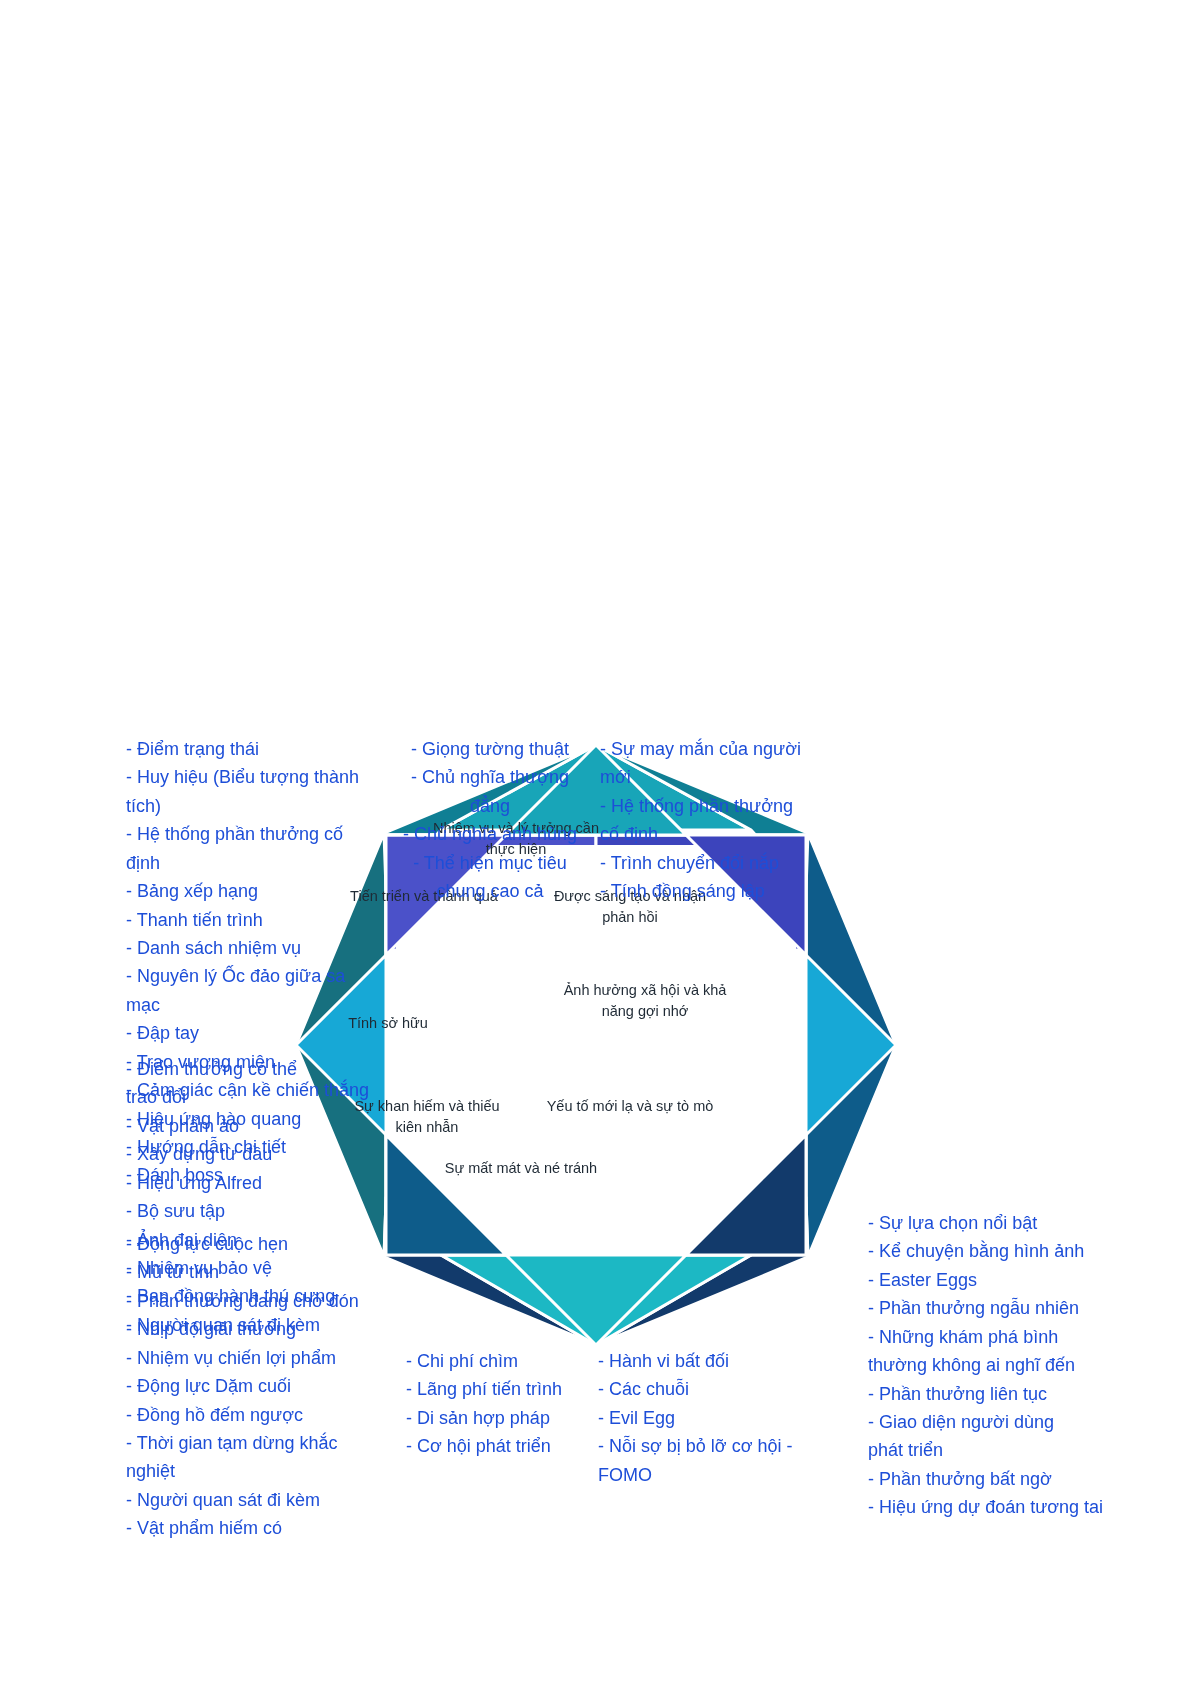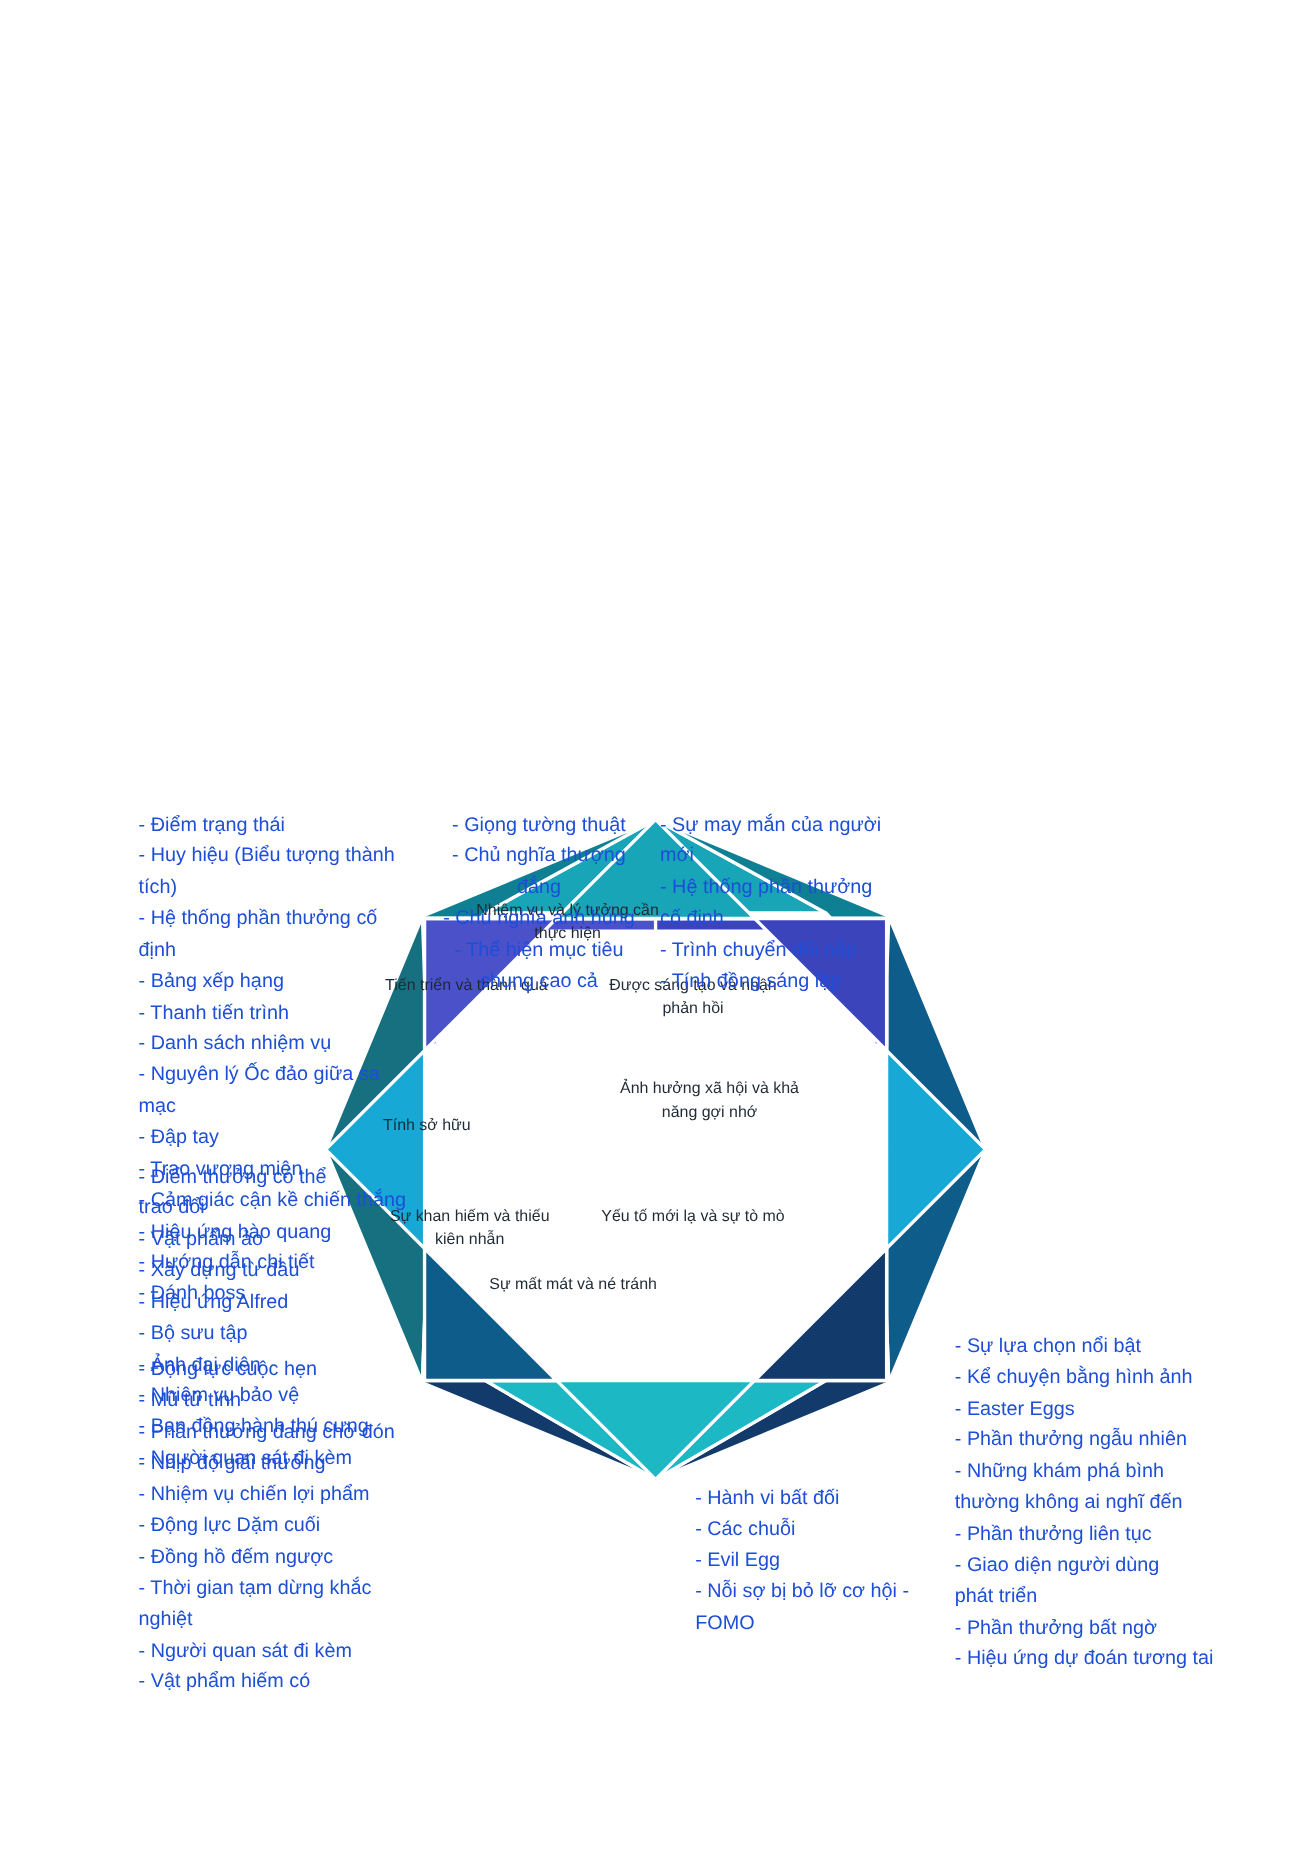--- a/index.html
+++ b/index.html
@@ -203,21 +203,27 @@
 - Phần thưởng ngẫu nhiên
 - Những khám phá bình
 thường không ai nghĩ đến
 - Phần thưởng liên tục
 - Giao diện người dùng
 phát triển
 - Phần thưởng bất ngờ
 - Hiệu ứng dự đoán tương tai</div>
   </div>
 
-
-  <div class="col" style="left:632px; top:1290px; width:230px;">
+  <div class="col" style="left:406px; top:1290px; width:190px;">
+    <div class="blk">- Chi phí chìm
+- Lãng phí tiến trình
+- Di sản hợp pháp
+- Cơ hội phát triển</div>
+  </div>
+
+  <div class="col" style="left:598px; top:1290px; width:230px;">
     <div class="blk">- Hành vi bất đối
 - Các chuỗi
 - Evil Egg
 - Nỗi sợ bị bỏ lỡ cơ hội - FOMO</div>
   </div>
 
 </div>
 
 </body></html>

